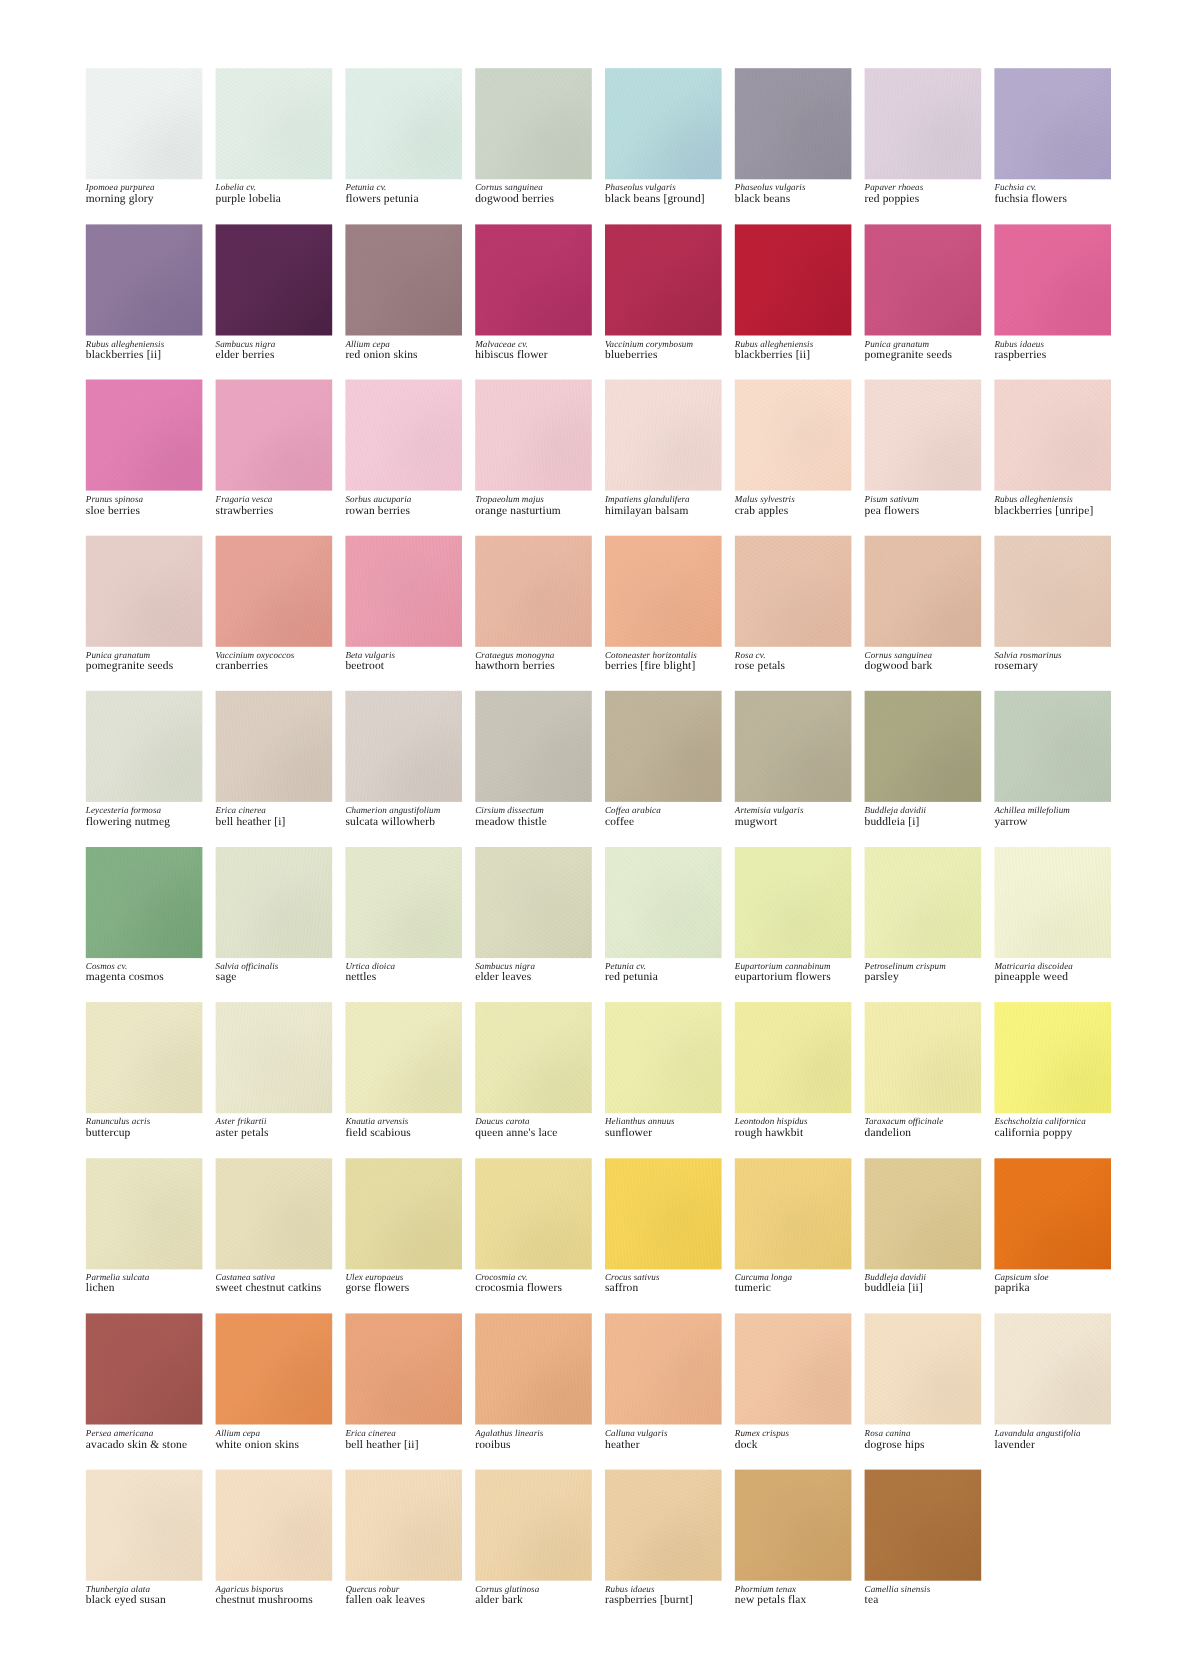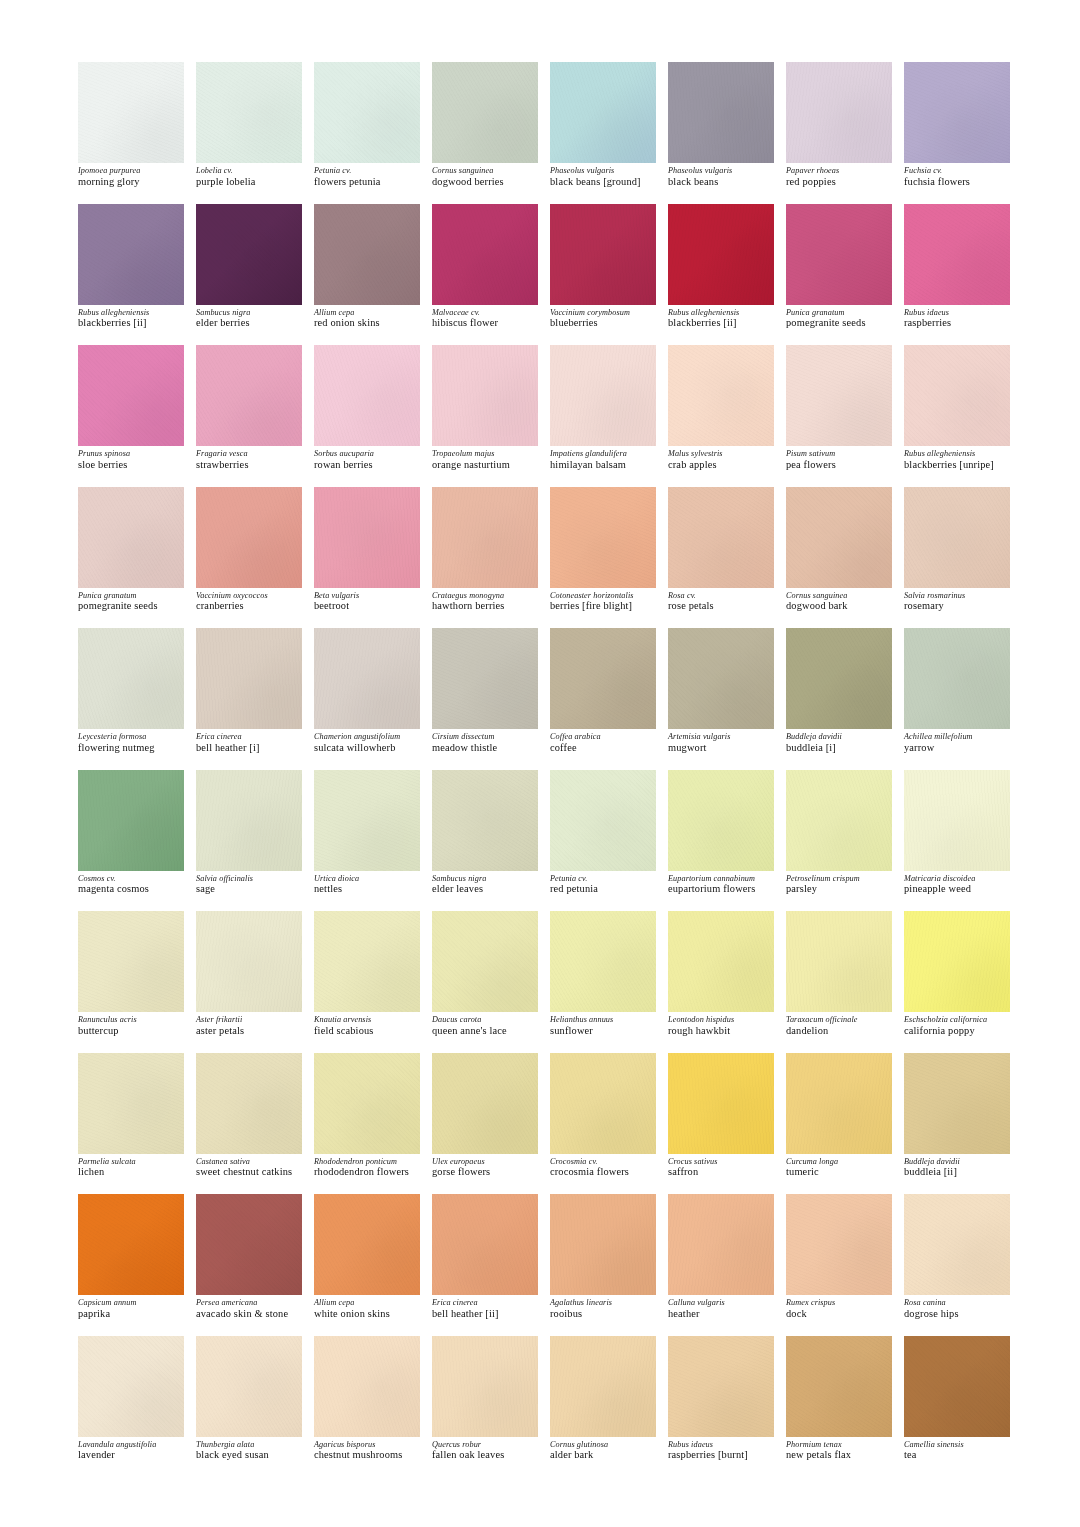--- a/index.html
+++ b/index.html
@@ -591,29 +591,20 @@
       <div class="cell">
         <div class="swatch" style="background: linear-gradient(135deg, rgb(232, 224, 188) 0%, rgb(232, 224, 188) 45%, rgb(222, 214, 175) 100%);">
           <div class="grain" style="background: radial-gradient(circle at 27% 45%, rgba(255, 255, 255, 0.3) 0%, rgba(255, 255, 255, 0) 58%), radial-gradient(circle at 63% 53%, rgba(0, 0, 0, 0.05) 0%, rgba(0, 0, 0, 0) 55%), repeating-linear-gradient(33deg, rgba(0, 0, 0, 0.024) 0px, rgba(0, 0, 0, 0.024) 1px, rgba(255, 255, 255, 0.02) 1px, rgba(255, 255, 255, 0.02) 3px);"></div>
         </div>
         <div class="caption">
           <span class="latin">Castanea sativa</span>
           <span class="common">sweet chestnut catkins</span>
         </div>
       </div>
       <div class="cell">
-        <div class="swatch" style="background: linear-gradient(135deg, rgb(234, 229, 174) 0%, rgb(234, 229, 174) 45%, rgb(225, 219, 160) 100%);">
-          <div class="grain" style="background: radial-gradient(circle at 24% 38%, rgba(255, 255, 255, 0.3) 0%, rgba(255, 255, 255, 0) 58%), radial-gradient(circle at 56% 60%, rgba(0, 0, 0, 0.05) 0%, rgba(0, 0, 0, 0) 55%), repeating-linear-gradient(46deg, rgba(0, 0, 0, 0.024) 0px, rgba(0, 0, 0, 0.024) 1px, rgba(255, 255, 255, 0.02) 1px, rgba(255, 255, 255, 0.02) 3px);"></div>
-        </div>
-        <div class="caption">
-          <span class="latin">Rhododendron ponticum</span>
-          <span class="common">rhododendron flowers</span>
-        </div>
-      </div>
-      <div class="cell">
         <div class="swatch" style="background: linear-gradient(135deg, rgb(229, 220, 164) 0%, rgb(229, 220, 164) 45%, rgb(220, 210, 150) 100%);">
           <div class="grain" style="background: radial-gradient(circle at 31% 31%, rgba(255, 255, 255, 0.3) 0%, rgba(255, 255, 255, 0) 58%), radial-gradient(circle at 59% 67%, rgba(0, 0, 0, 0.05) 0%, rgba(0, 0, 0, 0) 55%), repeating-linear-gradient(59deg, rgba(0, 0, 0, 0.024) 0px, rgba(0, 0, 0, 0.024) 1px, rgba(255, 255, 255, 0.02) 1px, rgba(255, 255, 255, 0.02) 3px);"></div>
         </div>
         <div class="caption">
           <span class="latin">Ulex europaeus</span>
           <span class="common">gorse flowers</span>
         </div>
       </div>
       <div class="cell">
         <div class="swatch" style="background: linear-gradient(135deg, rgb(237, 221, 155) 0%, rgb(237, 221, 155) 45%, rgb(228, 211, 140) 100%);">
@@ -649,21 +640,21 @@
         <div class="caption">
           <span class="latin">Buddleja davidii</span>
           <span class="common">buddleia [ii]</span>
         </div>
       </div>
       <div class="cell">
         <div class="swatch" style="background: linear-gradient(135deg, rgb(232, 118, 28) 0%, rgb(232, 118, 28) 45%, rgb(217, 103, 18) 100%);">
           <div class="grain" style="background: radial-gradient(circle at 36% 56%, rgba(255, 255, 255, 0.3) 0%, rgba(255, 255, 255, 0) 58%), radial-gradient(circle at 44% 72%, rgba(0, 0, 0, 0.05) 0%, rgba(0, 0, 0, 0) 55%), repeating-linear-gradient(33deg, rgba(0, 0, 0, 0.024) 0px, rgba(0, 0, 0, 0.024) 1px, rgba(255, 255, 255, 0.02) 1px, rgba(255, 255, 255, 0.02) 3px);"></div>
         </div>
         <div class="caption">
-          <span class="latin">Capsicum annum</span>
+          <span class="latin">Capsicum sloe</span>
           <span class="common">paprika</span>
         </div>
       </div>
       <div class="cell">
         <div class="swatch" style="background: linear-gradient(135deg, rgb(168, 90, 85) 0%, rgb(168, 90, 85) 45%, rgb(152, 80, 75) 100%);">
           <div class="grain" style="background: radial-gradient(circle at 43% 49%, rgba(255, 255, 255, 0.3) 0%, rgba(255, 255, 255, 0) 58%), radial-gradient(circle at 47% 49%, rgba(0, 0, 0, 0.05) 0%, rgba(0, 0, 0, 0) 55%), repeating-linear-gradient(46deg, rgba(0, 0, 0, 0.024) 0px, rgba(0, 0, 0, 0.024) 1px, rgba(255, 255, 255, 0.02) 1px, rgba(255, 255, 255, 0.02) 3px);"></div>
         </div>
         <div class="caption">
           <span class="latin">Persea americana</span>
           <span class="common">avacado skin &amp; stone</span>

